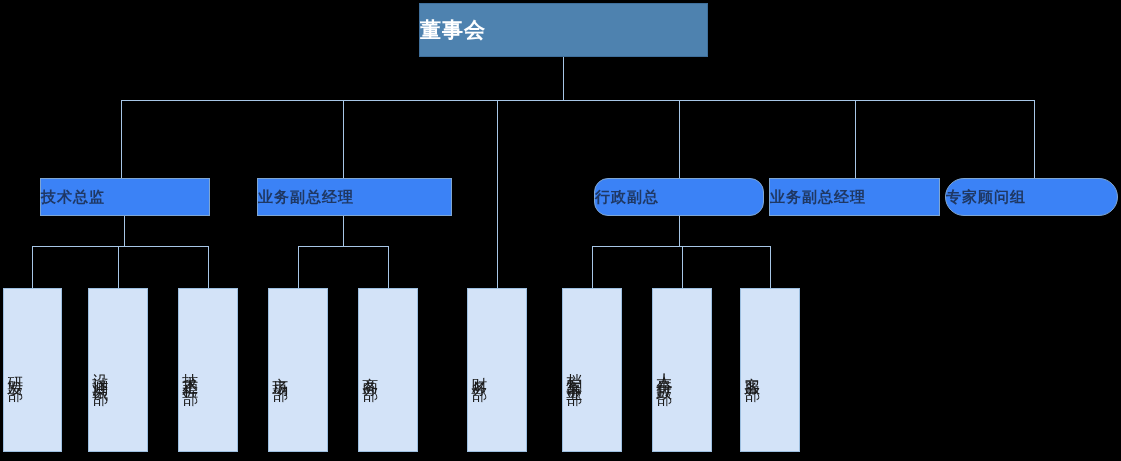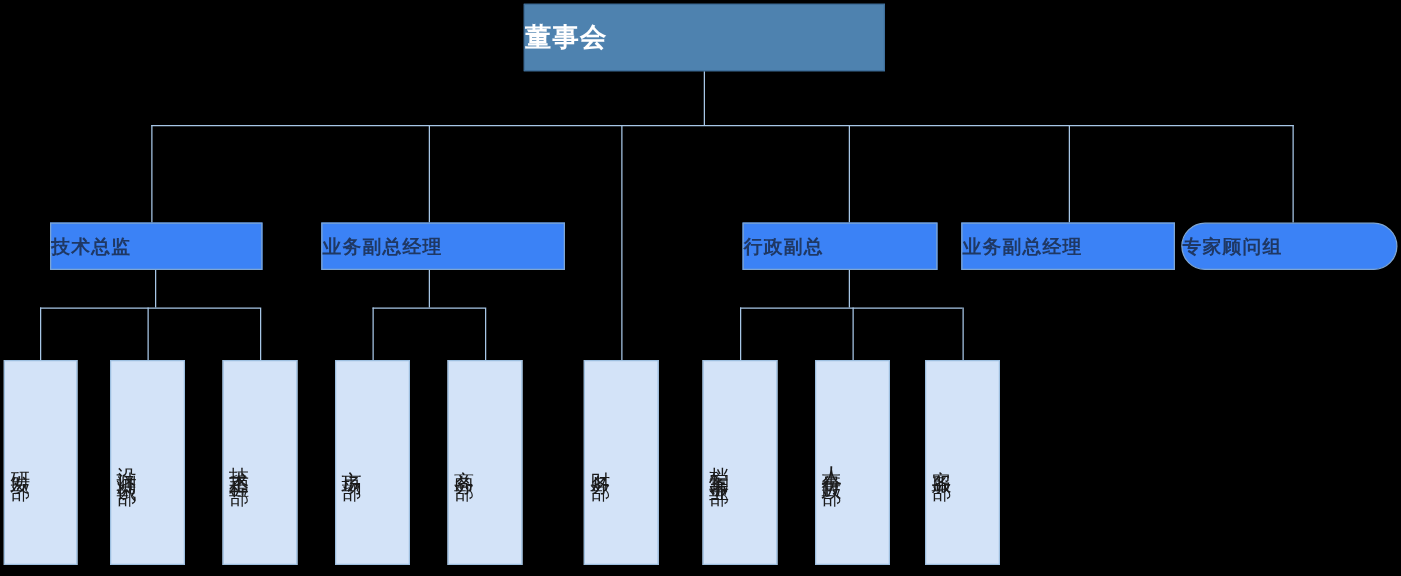--- a/index.html
+++ b/index.html
@@ -86,21 +86,21 @@
   <div class="node root" style="left: 419px; top: 3px; width: 289px; height: 54px;">
     <span>董事会</span>
   </div>
 
   <div class="node lvl2" style="left: 40px; top: 178px; width: 170px; height: 38px;">
     <span>技术总监</span>
   </div>
   <div class="node lvl2" style="left: 257px; top: 178px; width: 195px; height: 38px;">
     <span>业务副总经理</span>
   </div>
-  <div class="node lvl2" style="left: 594px; top: 178px; width: 156px; height: 38px;">
+  <div class="node lvl2" style="left: 594px; top: 178px; width: 170px; height: 38px; border-radius: 14px;">
     <span>行政副总</span>
   </div>
   <div class="node lvl2" style="left: 769px; top: 178px; width: 171px; height: 38px;">
     <span>业务副总经理</span>
   </div>
   <div class="node lvl2" style="left: 945px; top: 178px; width: 173px; height: 38px; border-radius: 19px;">
     <span>专家顾问组</span>
   </div>
 
   <div class="node lvl3" style="left: 3px; top: 288px; width: 59px; height: 164px;">

